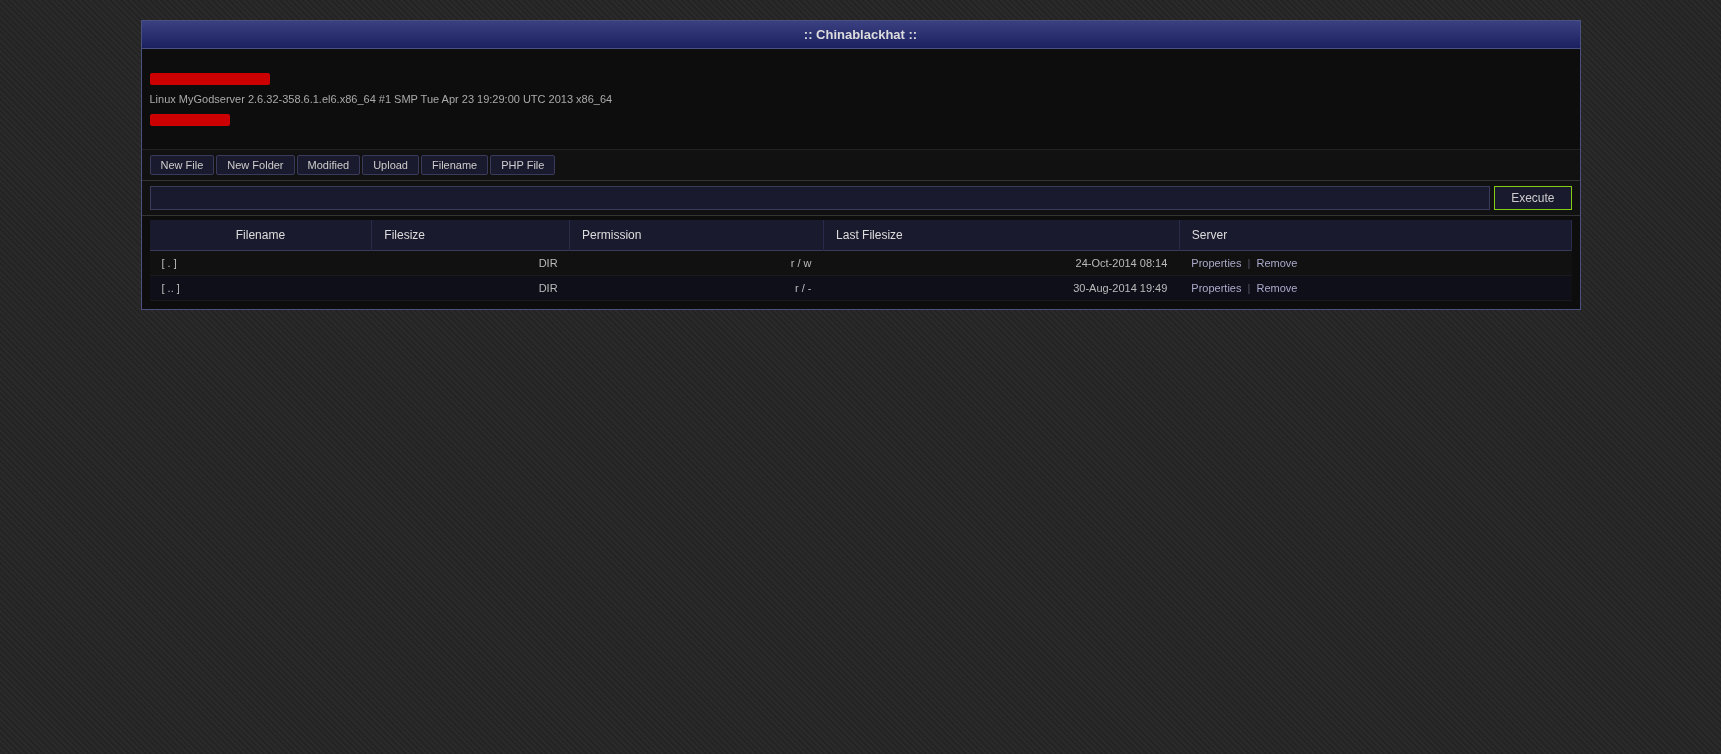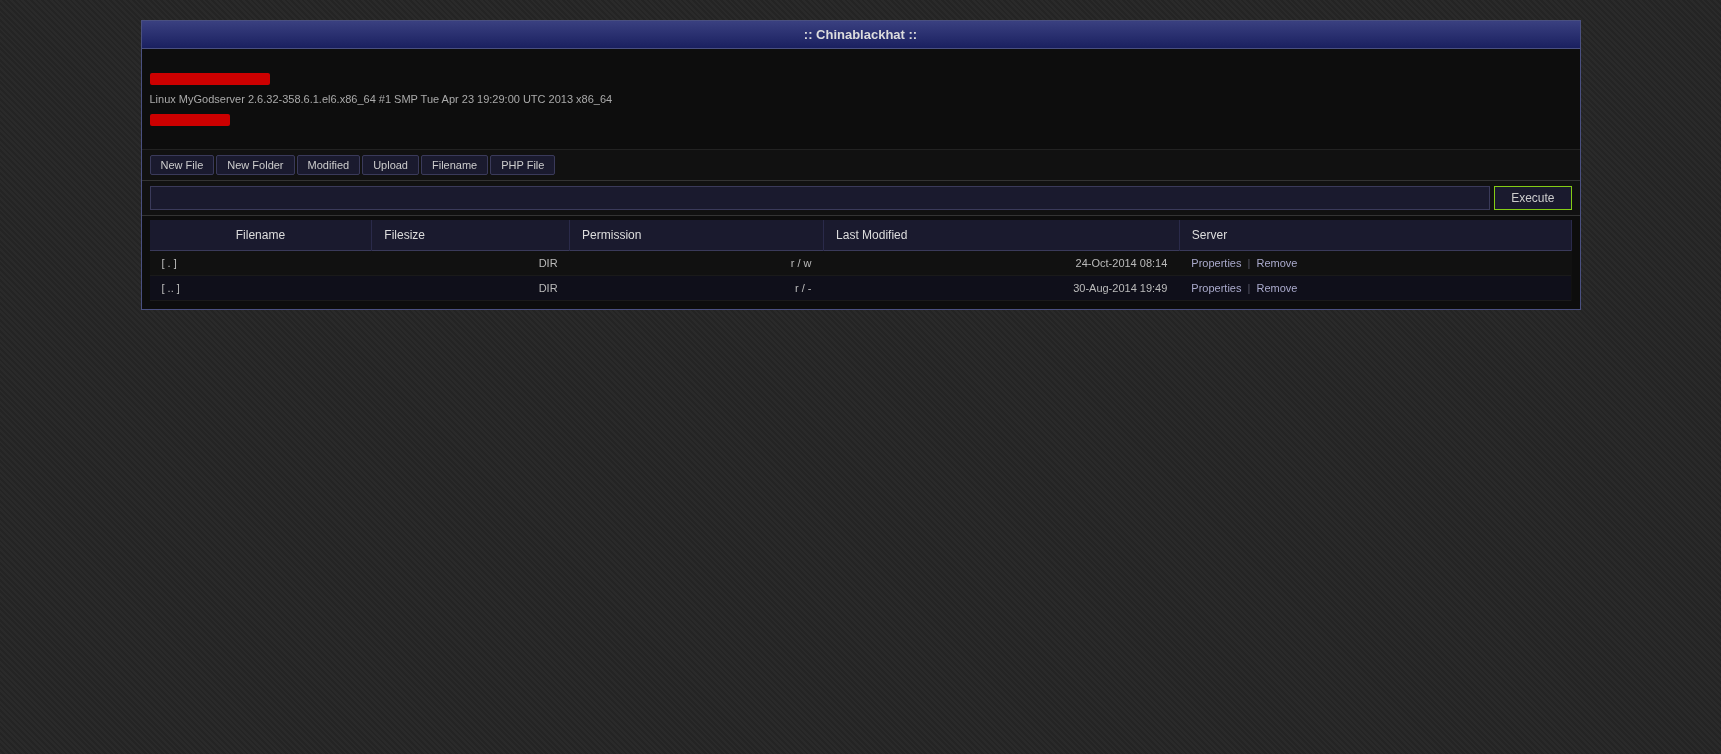--- a/index.html
+++ b/index.html
@@ -221,21 +221,21 @@
     <button class="execute-btn">Execute</button>
   </div>
 
   <div class="file-table-wrapper">
     <table class="file-table">
       <thead>
         <tr>
           <th>Filename</th>
           <th class="center">Filesize</th>
           <th class="center">Permission</th>
-          <th class="center">Last Modified</th>
+          <th class="center">Last Filesize</th>
           <th class="center">Server</th>
         </tr>
       </thead>
       <tbody>
         <tr>
           <td>[ . ]</td>
           <td class="center">DIR</td>
           <td class="center">r / w</td>
           <td class="center">24-Oct-2014 08:14</td>
           <td class="action-links">

